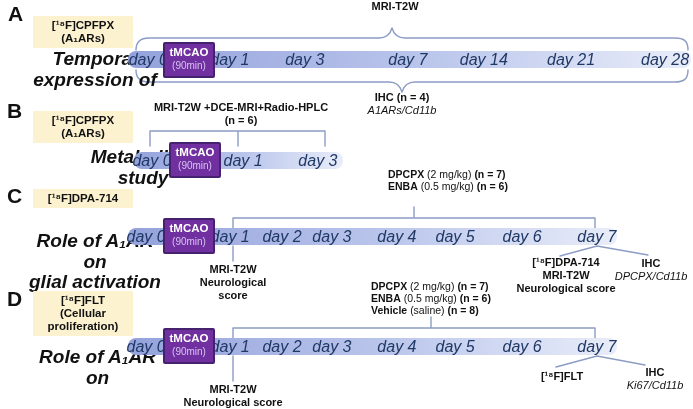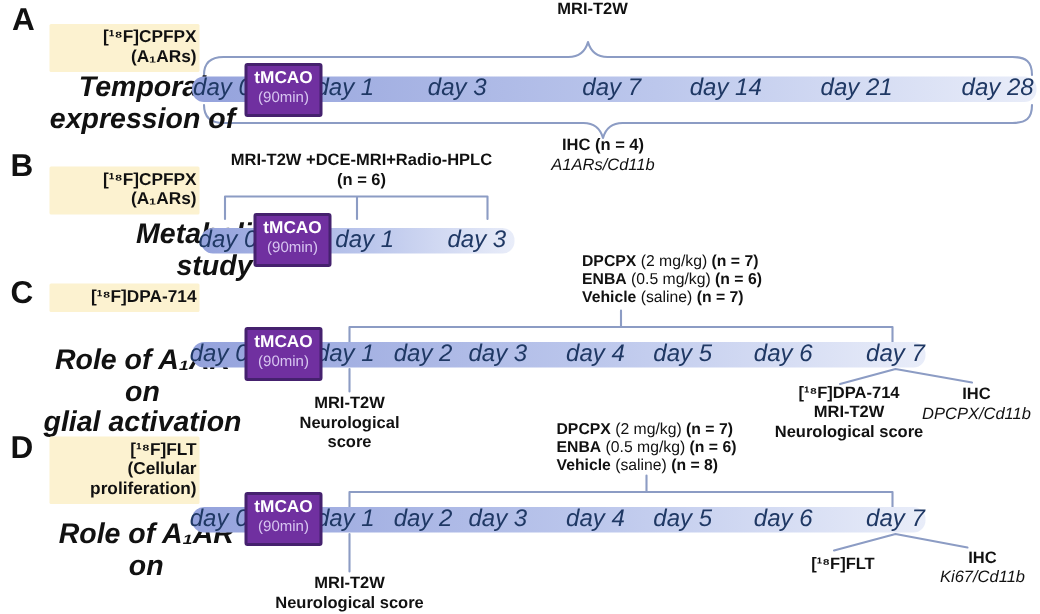--- a/index.html
+++ b/index.html
@@ -3,21 +3,21 @@
 <meta charset="utf-8">
 <style>
   html,body{margin:0;padding:0;}
   body{
     width:693px;height:409px;position:relative;background:#ffffff;overflow:hidden;
     font-family:"Liberation Sans","DejaVu Sans",sans-serif;color:var(--text,#111);
   }
   .panel-letter{position:absolute;font-size:21px;font-weight:bold;color:#111;}
   .tracer-box{
     position:absolute;width:96px;background:var(--tracer-box-bg,#FCF2D0);
-    text-align:right;font-weight:bold;font-size:11.5px;line-height:1.12;
+    text-align:center;font-weight:bold;font-size:11.5px;line-height:1.12;
     padding:3px 2px;border-radius:1px;
   }
   .study{
     position:absolute;font-weight:bold;font-style:italic;font-size:19px;
     line-height:1.08;text-align:center;color:#111;padding-left:25px;
   }
   .timeline{
     position:absolute;height:17px;border-radius:8px;
     background:linear-gradient(90deg,var(--bar-start,#94A2DC) 0%,var(--bar-mid,#BCC7EC) 55%,var(--bar-end,#E9EDF9) 100%);
   }
@@ -119,21 +119,20 @@
   <div class="tracer-box" style="left:33px;top:189px">
     <div>[¹⁸F]DPA-714</div>
   </div>
   <div class="study" style="left:0px;top:231px;width:140px">
     <div>Role of A₁AR on</div>
     <div>glial activation</div>
   </div>
   <div class="treatments" style="left:388px;top:168px">
     <div><span class="b">DPCPX</span> <span>(2 mg/kg)</span> <span class="b">(n = 7)</span></div>
     <div><span class="b">ENBA</span> <span>(0.5 mg/kg)</span> <span class="b">(n = 6)</span></div>
-    <div><span class="b">Vehicle</span> <span>(saline)</span> <span class="b">(n = 7)</span></div>
   </div>
   <div class="timeline" style="left:128px;top:228px;width:489px">
     <span class="day" style="left:3.7%">day 0</span>
     <span class="day" style="left:20.9%">day 1</span>
     <span class="day" style="left:31.5%">day 2</span>
     <span class="day" style="left:41.7%">day 3</span>
     <span class="day" style="left:55%">day 4</span>
     <span class="day" style="left:66.9%">day 5</span>
     <span class="day" style="left:80.6%">day 6</span>
     <span class="day" style="left:95.9%">day 7</span>

